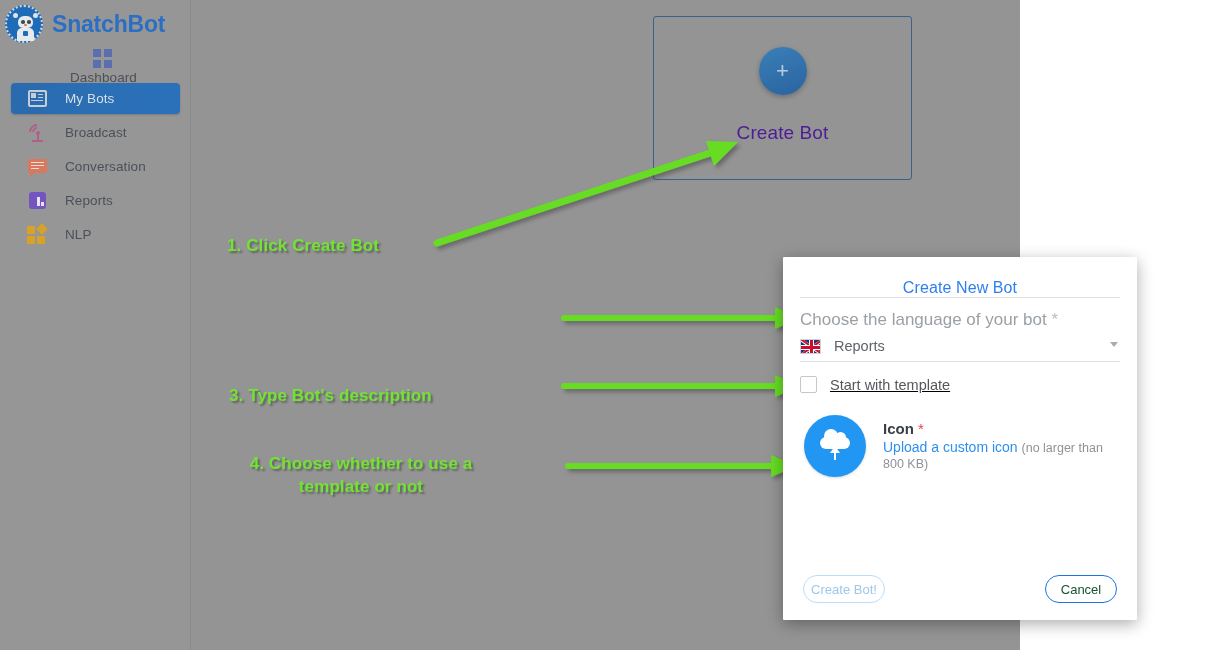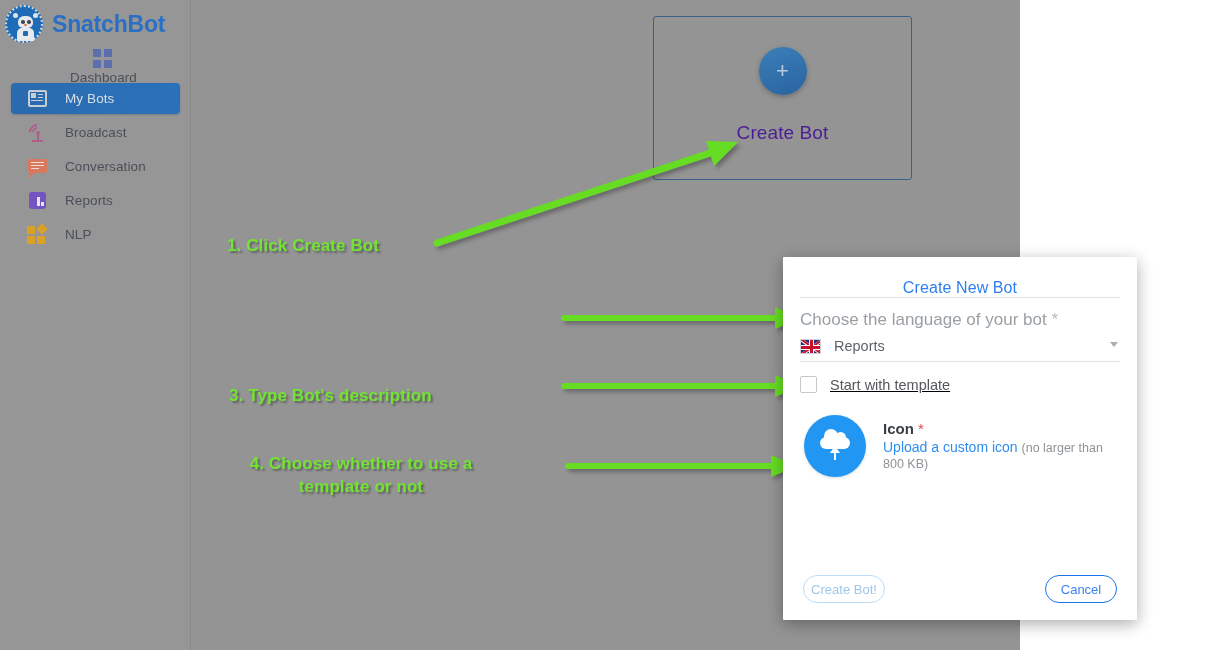--- a/index.html
+++ b/index.html
@@ -274,21 +274,21 @@
   #modal-actions {
     position: absolute; left: 0; bottom: 17px; width: 354px;
     display: flex; justify-content: space-between; padding: 0 20px;
   }
   .btn {
     height: 28px; border-radius: 14px;
     display: flex; align-items: center; justify-content: center;
     font-size: 13px; cursor: pointer; background: #fff;
   }
   #btn-create { width: 82px; border: 1px solid #bcdcf8; color: #9ec7ea; }
-  #btn-cancel { width: 72px; border: 1.5px solid #1a73e8; color: #3b82f6; }
+  #btn-cancel { width: 72px; border: 1.5px solid #1a73e8; color: #14532d; }
 </style>
 </head>
 <body>
 
 <div id="root">
 
   <div id="sidebar">
 
     <div id="brand">
       <div id="brand-logo">

